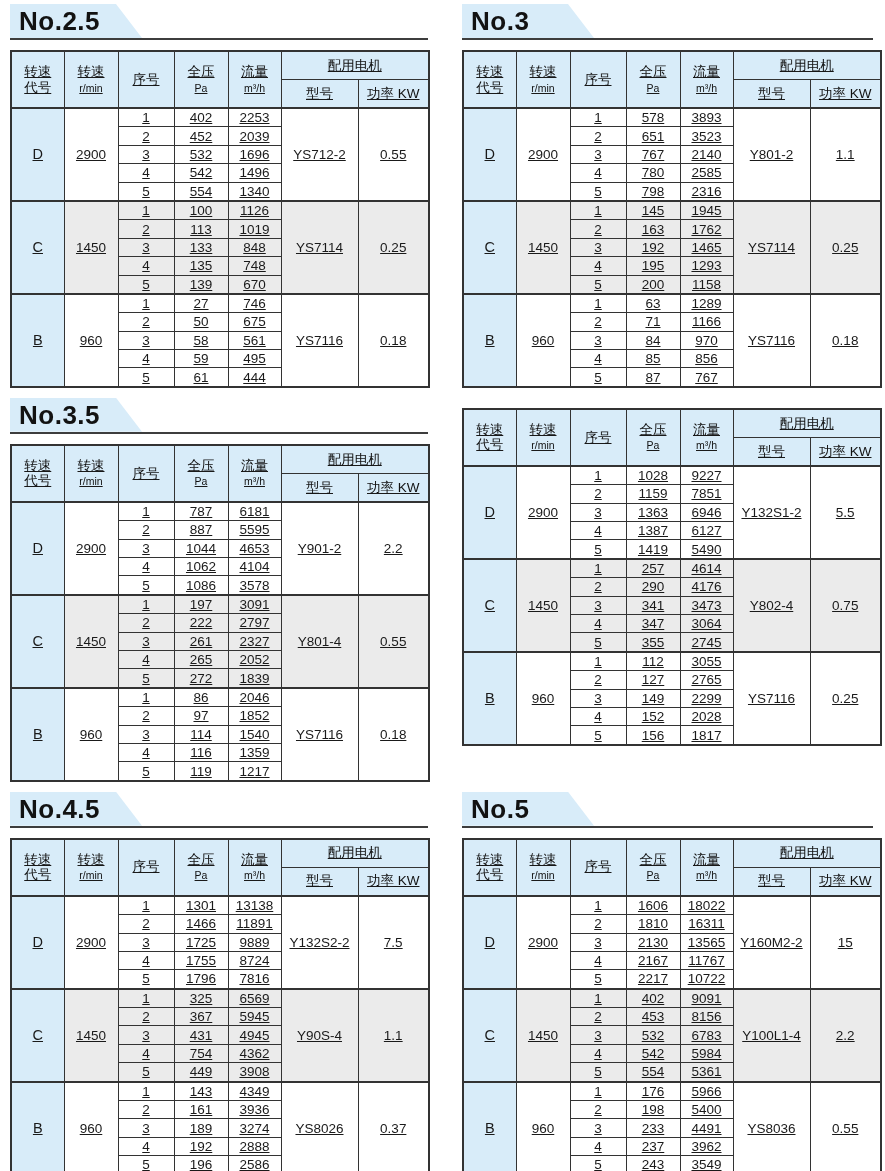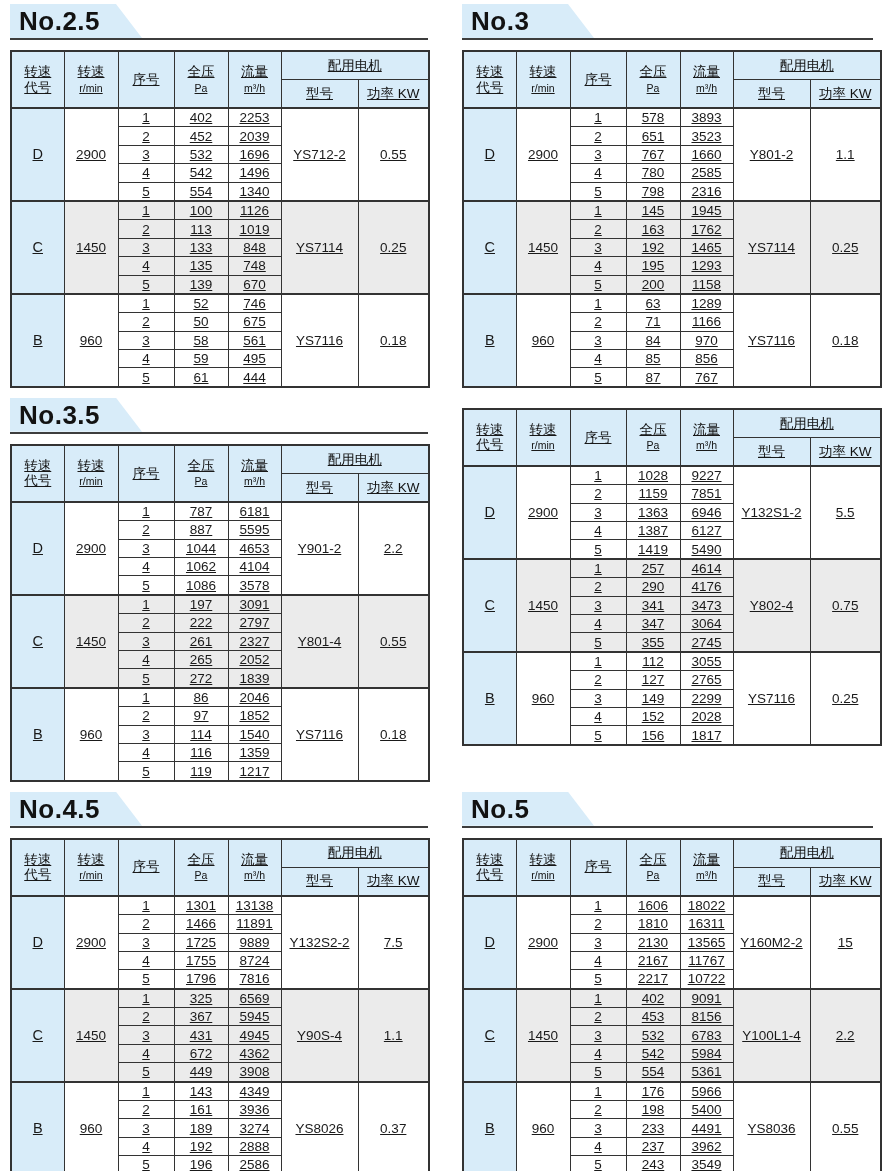--- a/index.html
+++ b/index.html
@@ -142,21 +142,21 @@
           </tr>
           <tr class="shaded">
             <td>5</td>
             <td>139</td>
             <td>670</td>
           </tr>
           <tr class="sec-top">
             <td rowspan="5" class="code">B</td>
             <td rowspan="5">960</td>
             <td>1</td>
-            <td>52</td>
+            <td>27</td>
             <td>746</td>
             <td rowspan="5">YS7116</td>
             <td rowspan="5">0.18</td>
           </tr>
           <tr>
             <td>2</td>
             <td>50</td>
             <td>675</td>
           </tr>
           <tr>
@@ -219,21 +219,21 @@
             <td rowspan="5">1.1</td>
           </tr>
           <tr>
             <td>2</td>
             <td>651</td>
             <td>3523</td>
           </tr>
           <tr>
             <td>3</td>
             <td>767</td>
-            <td>1660</td>
+            <td>2140</td>
           </tr>
           <tr>
             <td>4</td>
             <td>780</td>
             <td>2585</td>
           </tr>
           <tr>
             <td>5</td>
             <td>798</td>
             <td>2316</td>
@@ -613,21 +613,21 @@
             <td>367</td>
             <td>5945</td>
           </tr>
           <tr class="shaded">
             <td>3</td>
             <td>431</td>
             <td>4945</td>
           </tr>
           <tr class="shaded">
             <td>4</td>
-            <td>672</td>
+            <td>754</td>
             <td>4362</td>
           </tr>
           <tr class="shaded">
             <td>5</td>
             <td>449</td>
             <td>3908</td>
           </tr>
           <tr class="sec-top">
             <td rowspan="5" class="code">B</td>
             <td rowspan="5">960</td>

